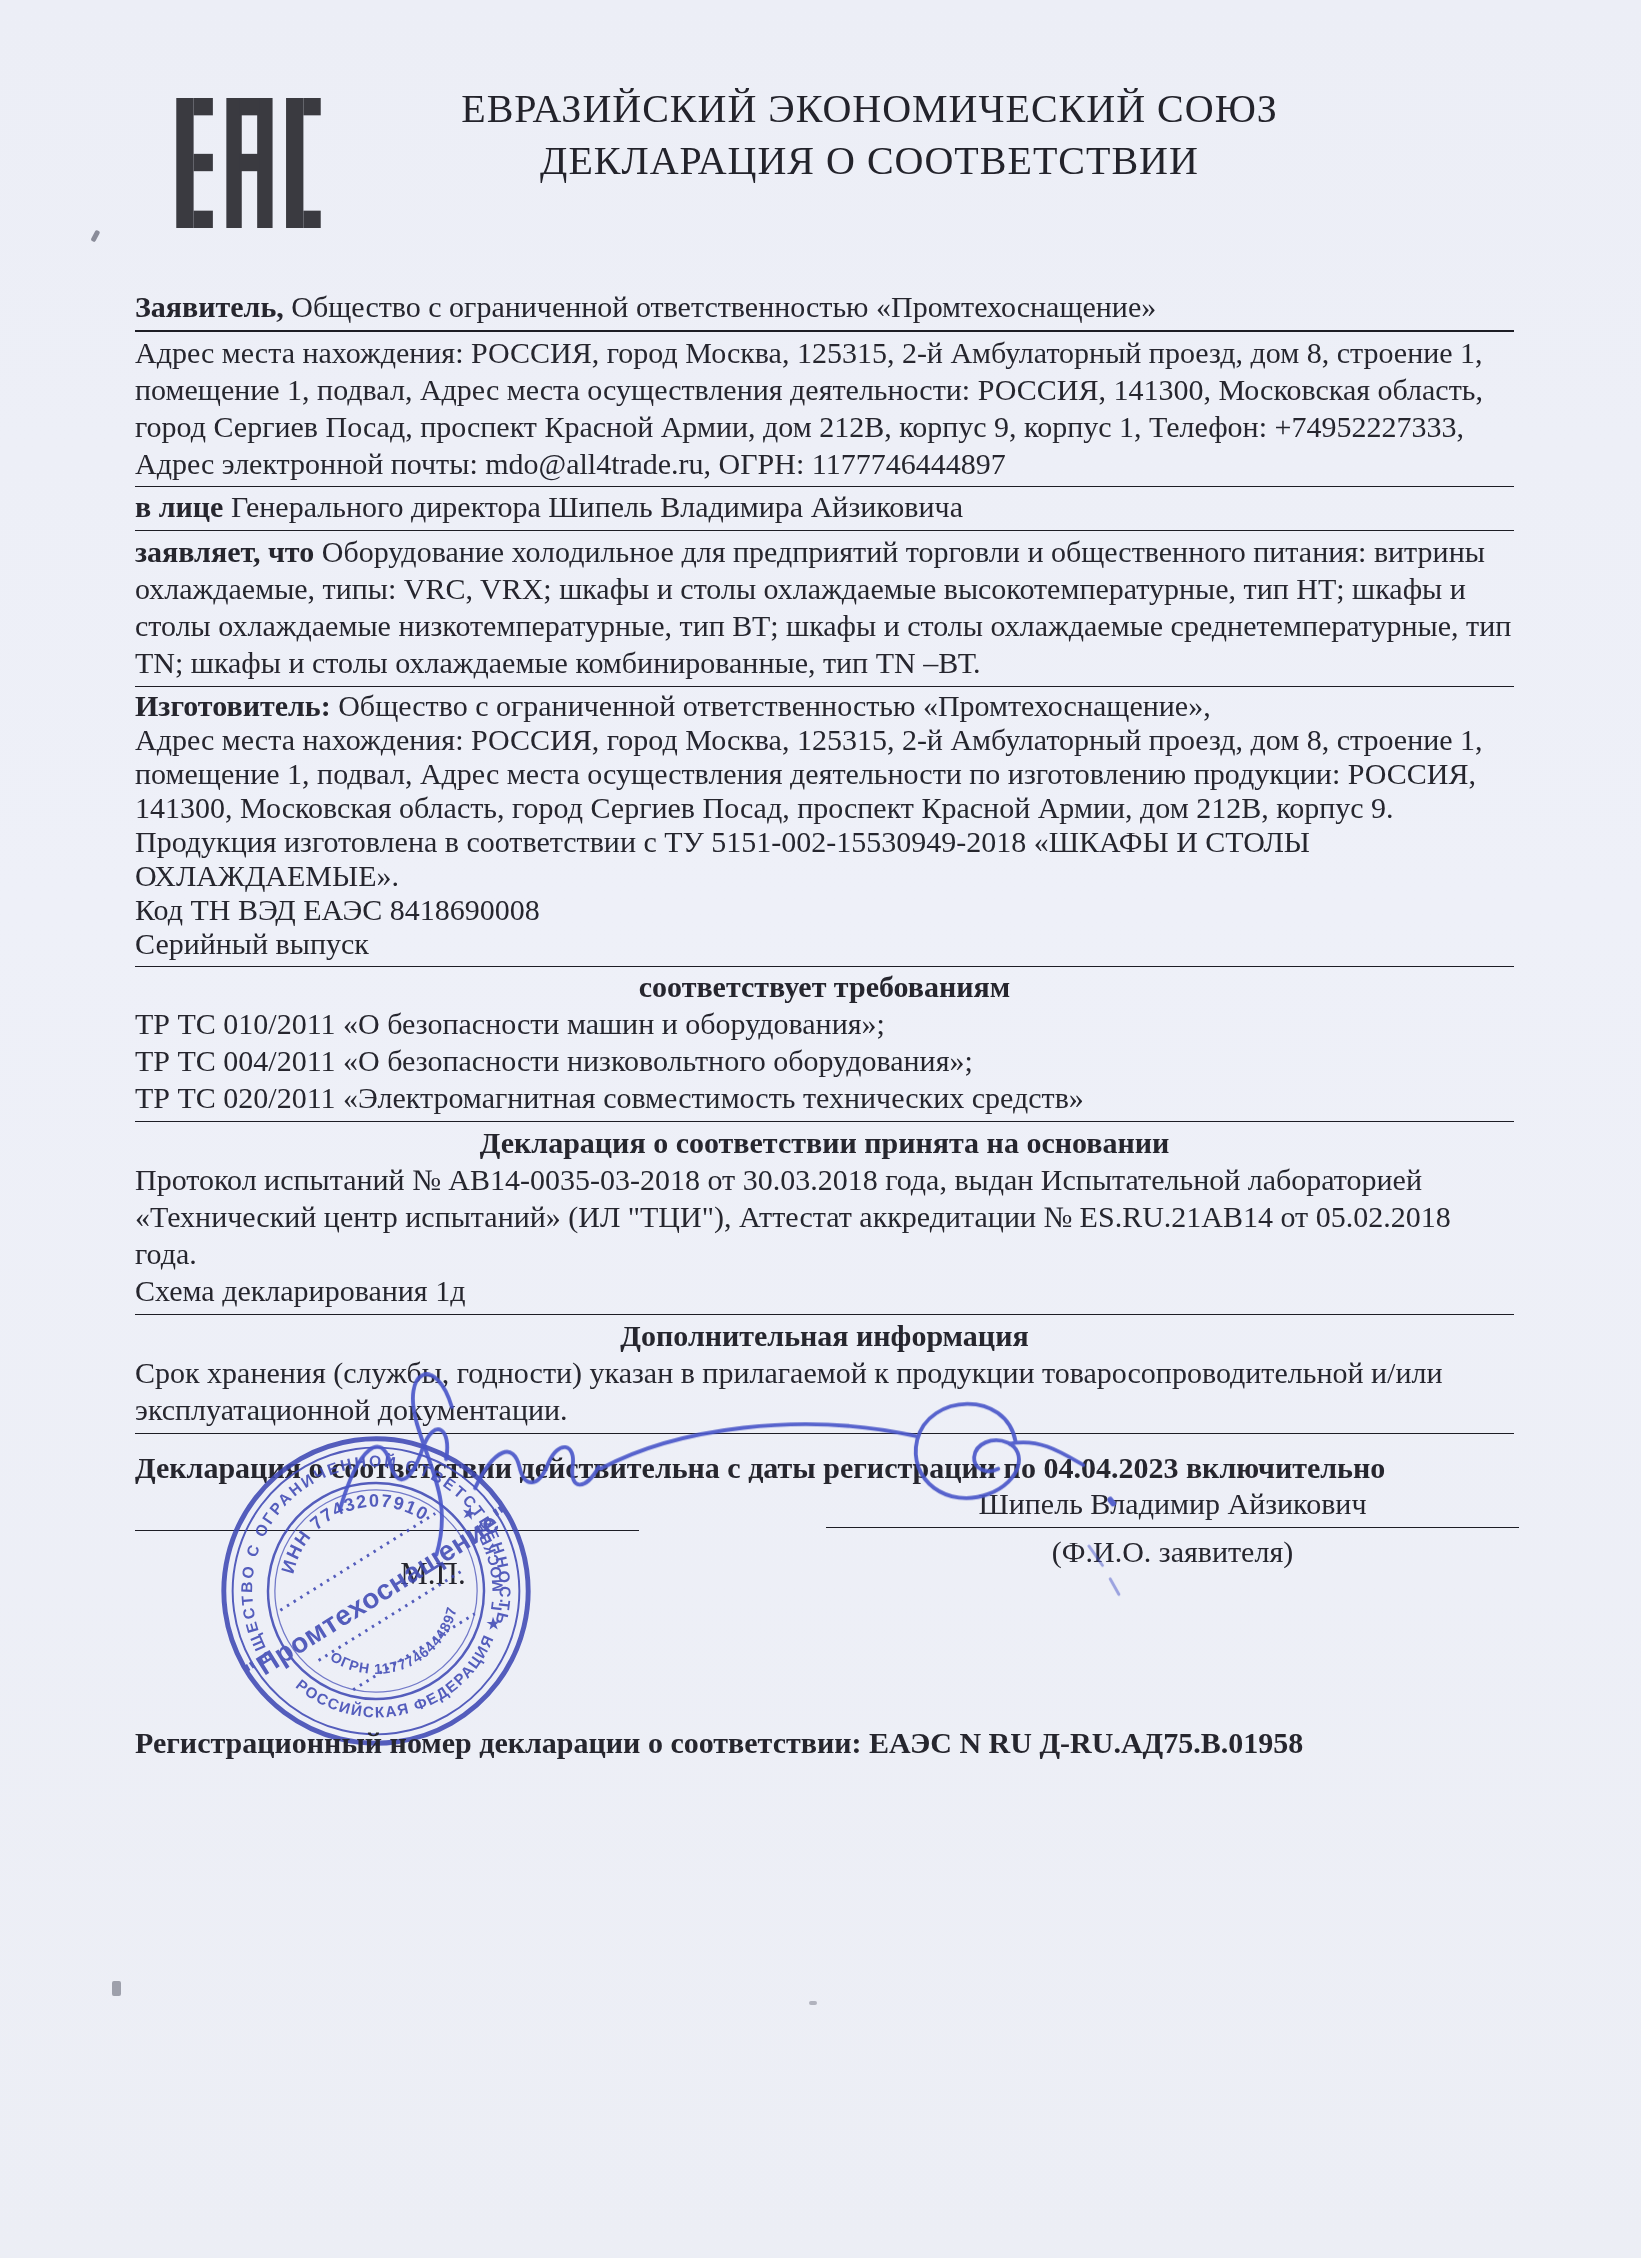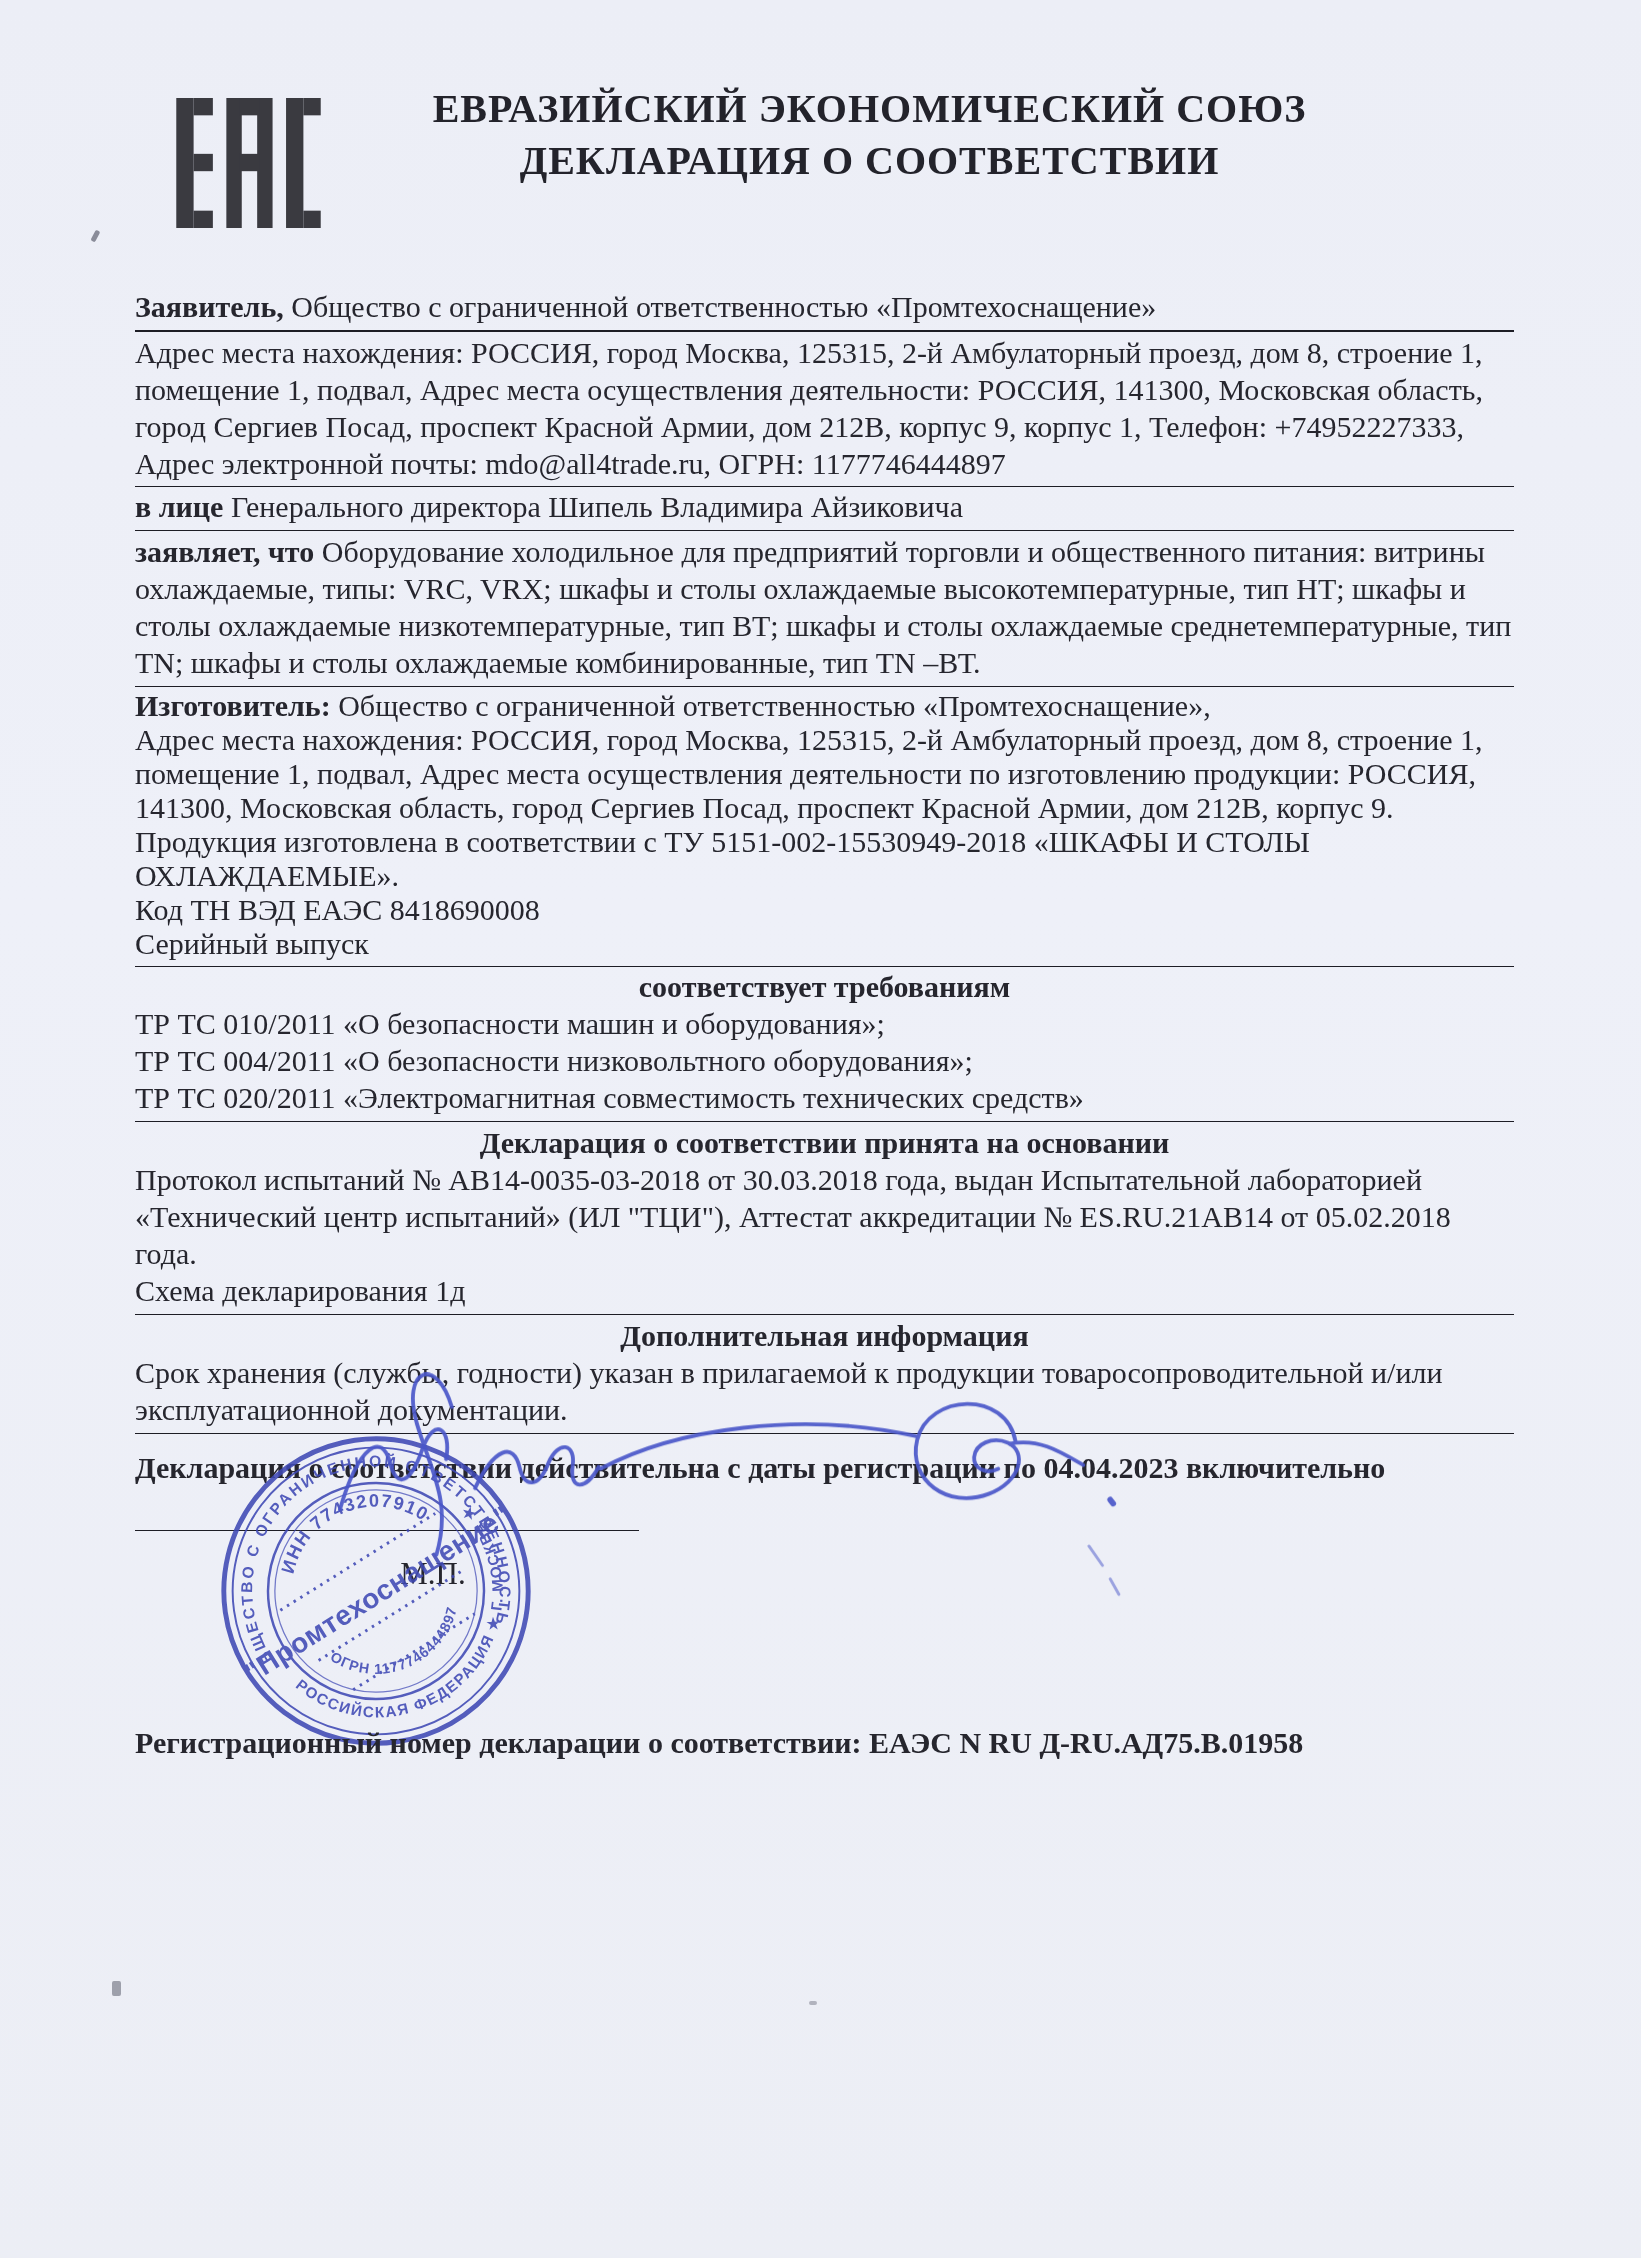--- a/index.html
+++ b/index.html
@@ -6,21 +6,21 @@
   .page {
     position:relative; width:1641px; height:2258px; margin:0 auto;
     background:#edeff7;
     background-image: linear-gradient(180deg,#eceef6 0%,#eef0f8 40%,#ecEEf5 100%);
     font-family:"Liberation Serif", serif; color:#26262e; overflow:hidden;
   }
   
   .eac-logo { position:absolute; left:176px; top:98px; width:145px; height:130px; }
   .titles {
     position:absolute; left:377px; top:83px; width:985px; text-align:center;
-    font-weight:bold; font-size:40px; line-height:52px; letter-spacing:1px; color:#23232b;
+    font-weight:normal; font-size:40px; line-height:52px; letter-spacing:1px; color:#23232b;
   }
   
   .content { position:absolute; left:135px; top:286px; width:1379px; font-size:30px; line-height:37px; }
   .sec { border-bottom:1.9px solid #1d1d25; padding:1.9px 0 4.8px; }
   .sec.thick { border-bottom-width:2.9px; }
   .sec.nopad { padding-top:1px; }
   .sec b, .lead-b { font-weight:bold;text-align:center; }
   .tight { line-height:34px; }
   .validity { padding-top:15.4px; font-weight:bold; }
   p.l { margin:0; }
@@ -121,20 +121,24 @@
     </div>
 
     <div class="validity">Декларация о соответствии действительна с даты регистрации по 04.04.2023 включительно</div>
   </div>
 
   <div class="sig-left">
     <div class="line"></div>
     <div class="mp">М.П.</div>
   </div>
 
+  <div class="sig-right">
+    <div class="name">Шипель Владимир Айзикович</div>
+    <div class="cap">(Ф.И.О. заявителя)</div>
+  </div>
 
   <div class="stamp">
     <svg viewBox="0 0 330 330" width="324" height="324" xmlns="http://www.w3.org/2000/svg">
       <defs>
         <path id="arc-outer-top" d="M 51,218 A 126,126 0 1 1 279,218"></path>
         <path id="arc-outer-bottom" d="M 67,247 A 128,128 0 1 0 238,60"></path>
         <path id="arc-inner-top" d="M 84,194 A 86,86 0 1 1 246,194"></path>
         <path id="arc-inner-bottom" d="M 92,207 A 84,84 0 0 0 238,207"></path>
       </defs>
       <g stroke="#3f49b5" fill="none">

